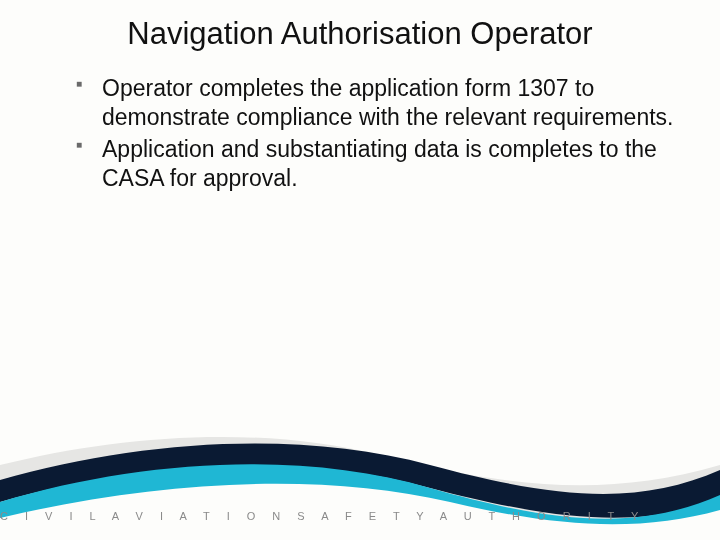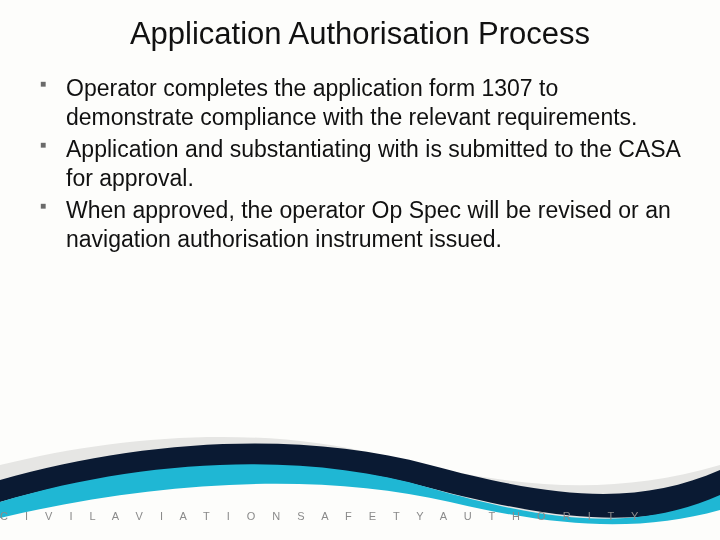--- a/index.html
+++ b/index.html
@@ -12,20 +12,21 @@
   }
   .title {
     font-size: 31px;
     text-align: center;
     padding-top: 16px;
     padding-bottom: 14px;
     font-weight: 400;
   }
   .content {
     padding: 8px 40px 0 40px;
+    margin-left: 36px;
   }
   ul.bullets {
     list-style: none;
   }
   ul.bullets li {
     position: relative;
     padding-left: 26px;
     font-size: 23px;
     line-height: 1.28;
     margin-bottom: 2px;
@@ -55,27 +56,26 @@
     font-size: 11px;
     letter-spacing: 7px;
     color: #8a8a8a;
     font-family: Arial, sans-serif;
     font-weight: 300;
   }
 </style>
 </head>
 <body>
 
-<h1 class="title">Application Authorisation Process</h1>
+<h1 class="title">Navigation Authorisation Operator</h1>
 
 <div class="content">
   <ul class="bullets">
     <li>Operator completes the application form 1307 to demonstrate compliance with the relevant requirements.</li>
-    <li>Application and substantiating with is submitted to the CASA for approval.</li>
-    <li>When approved, the operator Op Spec will be revised or an navigation authorisation instrument issued.</li>
+    <li>Application and substantiating data is completes to the CASA for approval.</li>
   </ul>
 </div>
 
 <svg class="footer-graphic" viewBox="0 0 720 130" preserveAspectRatio="none">
 
   <path d="M0,55 C120,25 260,15 380,45 C500,75 600,90 720,55 L720,130 L0,130 Z" fill="#e6e6e4"></path>
 
   <path d="M0,70 C140,30 300,20 430,55 C560,90 640,95 720,60 L720,90 C640,118 560,112 430,78 C300,42 140,52 0,92 Z" fill="#0a1a33"></path>
 
   <path d="M0,92 C140,50 300,40 430,78 C560,115 640,120 720,85 L720,130 L0,130 Z" fill="#1fb7d4"></path>

